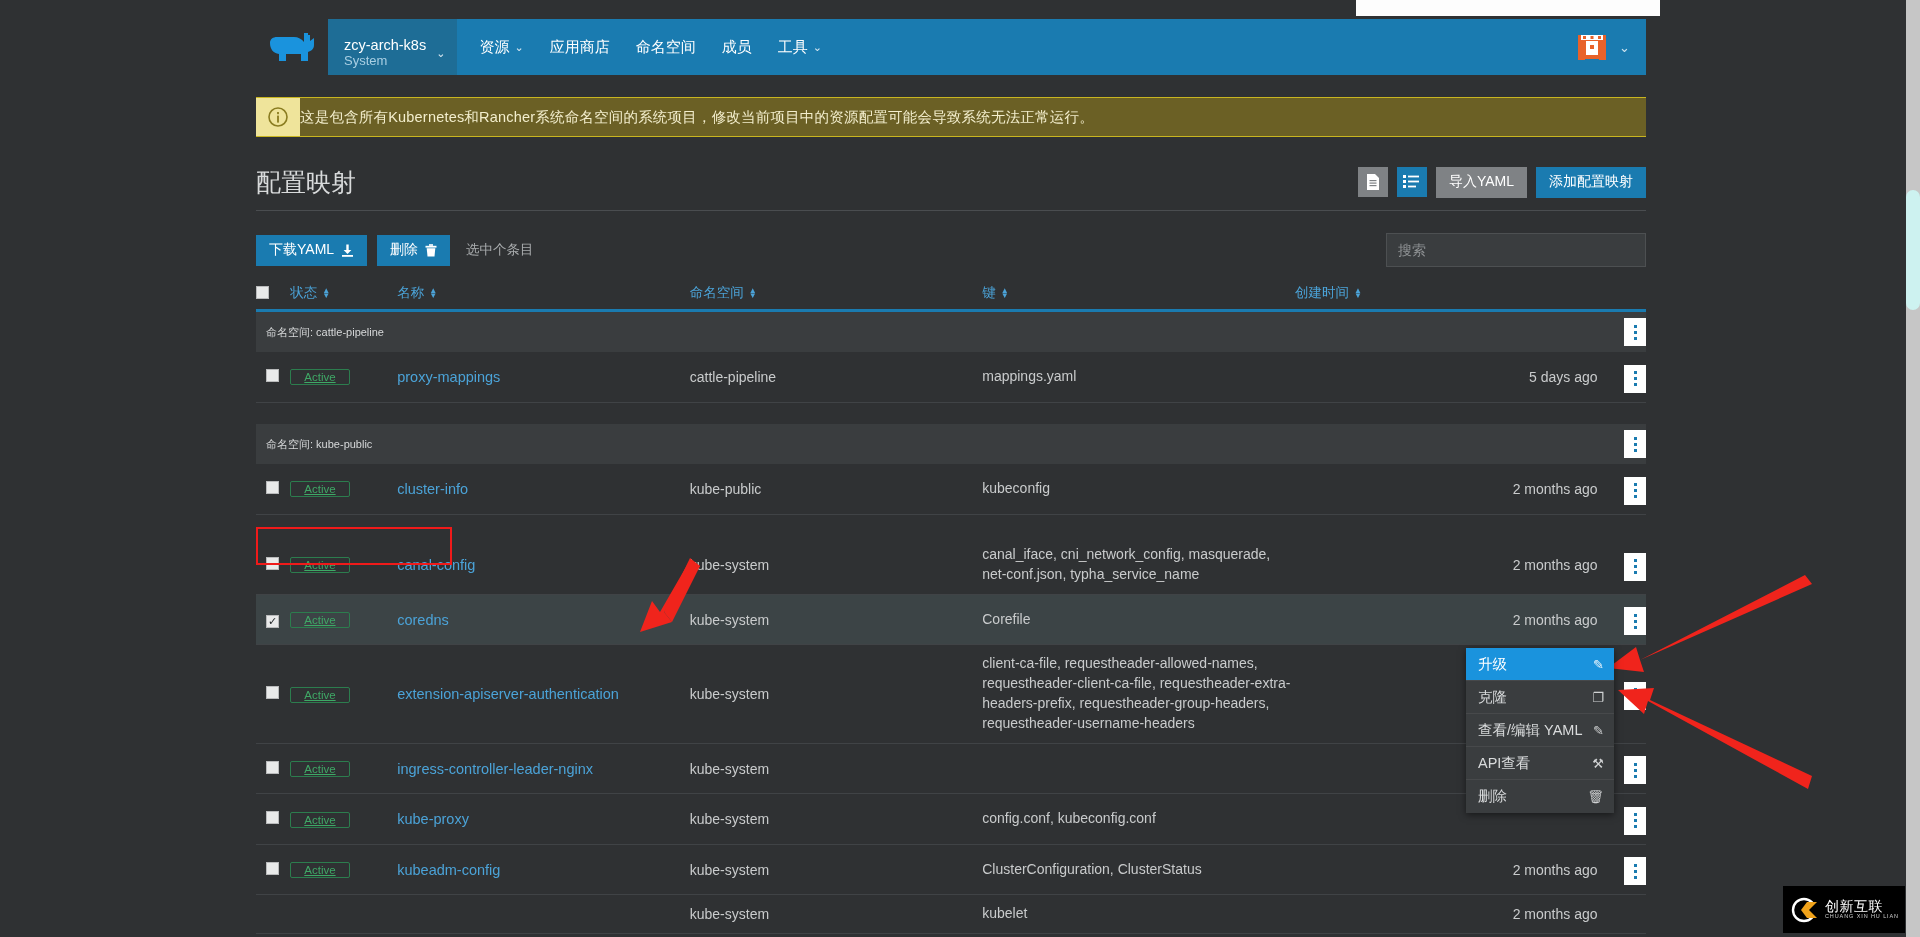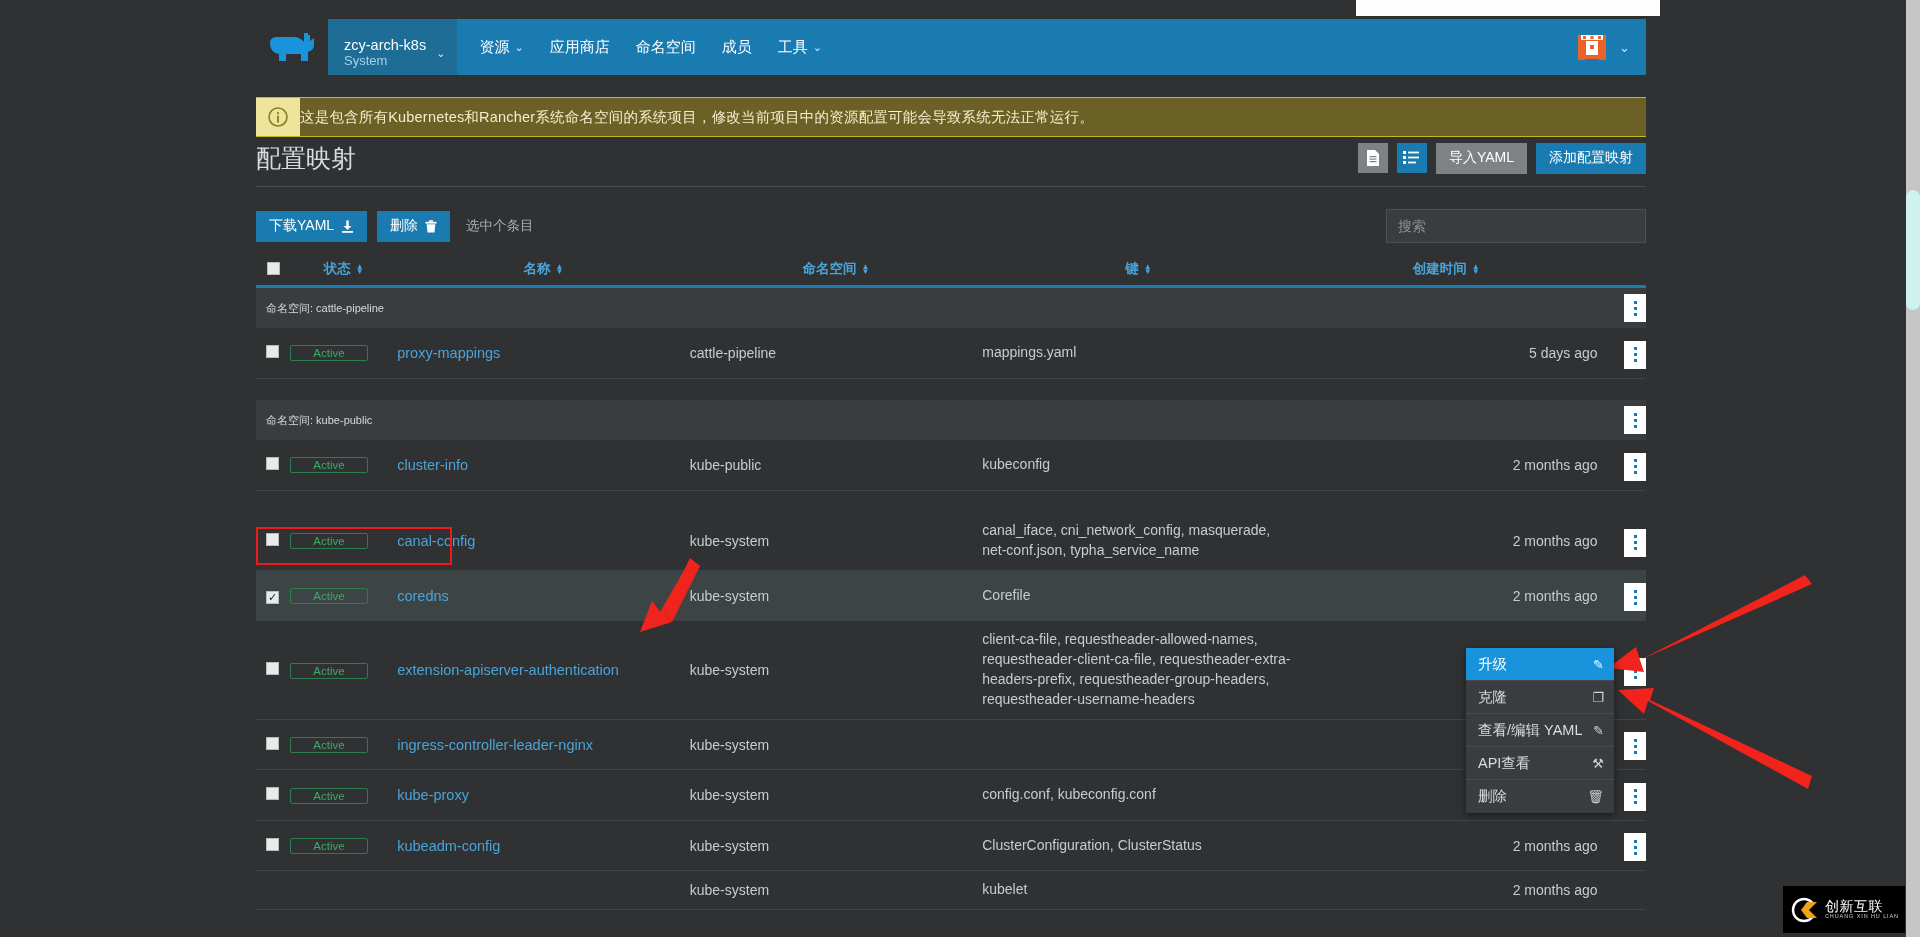--- a/index.html
+++ b/index.html
@@ -50,21 +50,21 @@
   .banner {
     margin-top:22px; height:40px; background:#6b6025;
     border-top:1px solid #c8b520; border-bottom:1px solid #c8b520;
     display:flex; align-items:center; padding-left:0;
   }
   .banner-ico-box { width:44px; height:38px; background:#efe49b; display:flex; align-items:center; justify-content:center; }
   .banner-ico { width:22px; height:22px; }
   .banner-text { color:#f3eecd; font-size:14.5px; padding-left:0; letter-spacing:.2px; }
 
   
-  .title-row { height:42px; display:flex; align-items:center; }
+  .title-row { margin-top:24px; height:42px; display:flex; align-items:center; }
   .page-title { font-size:25px; color:#d8dadb; font-weight:400; }
   .title-actions { margin-left:auto; display:flex; gap:9px; }
   .sq-btn { width:30px; height:30px; display:flex; align-items:center; justify-content:center; cursor:pointer; }
   .sq-grey { background:#7f8285; }
   .sq-blue { background:#1a7bb0; }
   .btn {
     height:31px; padding:0 13px; font-size:14px; color:#fff;
     display:flex; align-items:center; gap:7px; cursor:pointer; border:none;
     font-family:"Liberation Sans", sans-serif;
   }
@@ -90,21 +90,21 @@
   table.grid { width:100%; border-collapse:collapse; margin-top:14px; table-layout:fixed; }
   .c-chk  { width:34px; }
   .c-state{ width:106px; }
   .c-name { width:290px; }
   .c-ns   { width:290px; }
   .c-key  { width:310px; }
   .c-time { width:300px; }
   .c-menu { width:48px; }
 
   thead th {
-    font-size:13.5px; color:#4ba3d8; font-weight:700; text-align:center;
+    font-size:13.5px; color:#4ba3d8; font-weight:400; text-align:left;
     padding:3px 0 7px 0; vertical-align:bottom;
   }
   thead th .th-in { display:inline-flex; align-items:center; gap:5px; cursor:pointer; }
   .sort-ico { display:inline-flex; flex-direction:column; line-height:5px; font-size:8px; color:#4ba3d8; }
   thead tr.hdr-underline td { height:3px; background:#1a7bb0; padding:0; }
 
   .grp-spacer td { height:22px; background:#2f3133; border:none; }
 
   tr.grp td {
     background:#3a3d3f; height:40px; font-size:11px; color:#d6d8d9;
@@ -119,21 +119,21 @@
   tr.row.sel td { background:#3c4446; }
   tr.row td.first { padding-left:10px; }
 
   .chk {
     width:13px; height:13px; background:#e9eaea; border:1px solid #b9babb;
     display:inline-flex; align-items:center; justify-content:center;
     font-size:11px; color:#23272a; cursor:pointer; line-height:1;
   }
   .badge {
     display:inline-block; border:1px solid #2c7d4e; color:#3fa866;
-    font-size:11.5px; padding:1px 22px; border-radius:2px;
+    font-size:11.5px; padding:1px 13px; border-radius:2px;text-decoration:underline;
   }
   .namelink { color:#4ba3d8; text-decoration:none; font-size:14.5px; cursor:pointer; }
   .keycell { color:#c9cbcc; line-height:1.42; padding-right:18px; }
   .timecell { color:#c9cbcc; text-align:right; padding-right:6px; }
 
   .kebab {
     width:22px; height:28px; background:#ffffff; display:inline-flex;
     flex-direction:column; align-items:center; justify-content:center; gap:3px; cursor:pointer;
   }
   .kebab i { width:3px; height:3px; background:#1a7bb0; display:block; }

